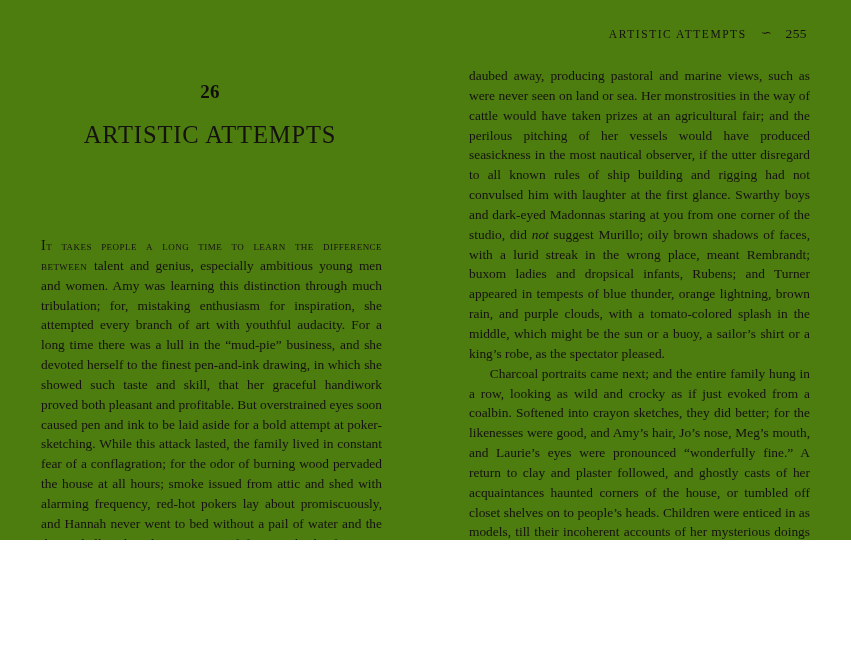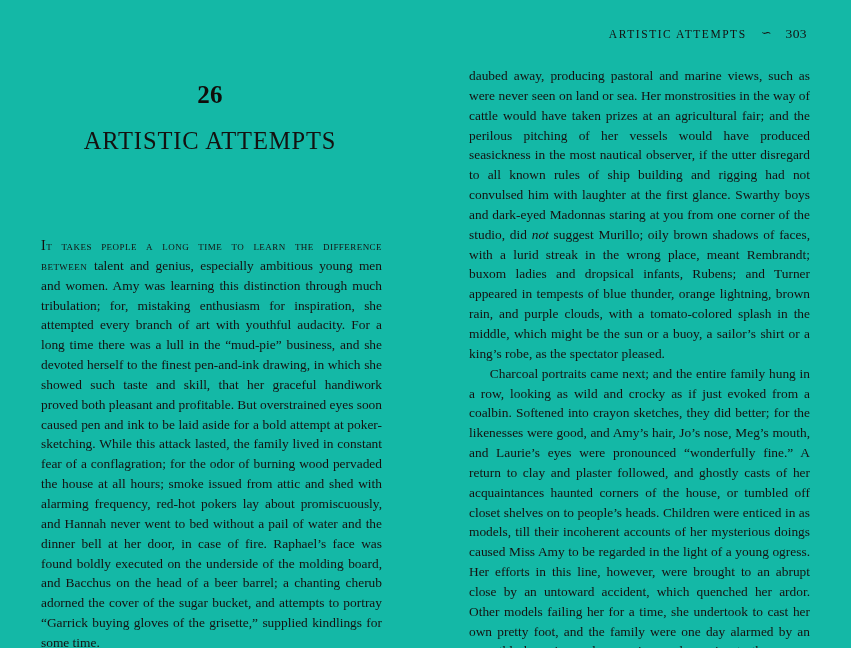--- a/index.html
+++ b/index.html
@@ -3,22 +3,22 @@
 <meta charset="utf-8">
 <style>
   html, body {
     margin: 0;
     padding: 0;
     background: #ffffff;
   }
   .page {
     position: relative;
     width: 851px;
-    height: 648px;
-    background: #14b8a6;
+    height: 540px;
+    background: #4d7c0f;
     font-family: "Liberation Serif", "DejaVu Serif", serif;
     color: #100d0b;
     overflow: hidden;
     box-sizing: border-box;
   }
 
   
   .running-header {
     position: absolute;
     top: 26px;
@@ -49,21 +49,21 @@
 
   
   .chapter-head {
     position: absolute;
     left: 41px;
     top: 82px;
     width: 338px;
     text-align: center;
   }
   .chapter-number {
-    font-size: 25px;
+    font-size: 19px;
     font-weight: bold;
     letter-spacing: 0.3px;
     line-height: 1;
     color: #100d0b;
   }
   .chapter-title {
     margin-top: 21px;
     font-size: 24.5px;
     letter-spacing: 0.9px;
     line-height: 1.1;
@@ -112,21 +112,21 @@
   }
 </style>
 </head>
 <body>
 
 <div class="page">
 
   <div class="running-header">
     <span class="header-title">ARTISTIC ATTEMPTS</span>
     <span class="header-ornament">∽</span>
-    <span class="header-folio">303</span>
+    <span class="header-folio">255</span>
   </div>
 
   <div class="chapter-head">
     <div class="chapter-number">26</div>
     <div class="chapter-title">ARTISTIC ATTEMPTS</div>
   </div>
 
   <div class="col col-left">
     <p class="no-indent"><span class="smallcaps-open"><span class="dropinitial">I</span><span>t takes people a long time to learn the difference between </span></span><span>talent and genius, especially ambitious young men and women. Amy was learning this distinction through much tribulation; for, mistaking enthusiasm for inspiration, she attempted every branch of art with youthful audacity. For a long time there was a lull in the “mud-pie” business, and she devoted herself to the finest pen-and-ink drawing, in which she showed such taste and skill, that her grace­ful handiwork proved both pleasant and profitable. But overstrained eyes soon caused pen and ink to be laid aside for a bold attempt at poker-sketching. While this attack lasted, the family lived in con­stant fear of a conflagration; for the odor of burning wood pervaded the house at all hours; smoke issued from attic and shed with alarm­ing frequency, red-hot pokers lay about promiscuously, and Hannah never went to bed without a pail of water and the dinner bell at her door, in case of fire. Raphael’s face was found boldly executed on the underside of the molding board, and Bacchus on the head of a beer barrel; a chanting cherub adorned the cover of the sugar bucket, and attempts to portray “Garrick buying gloves of the grisette,” supplied kindlings for some time.</span></p>
 

